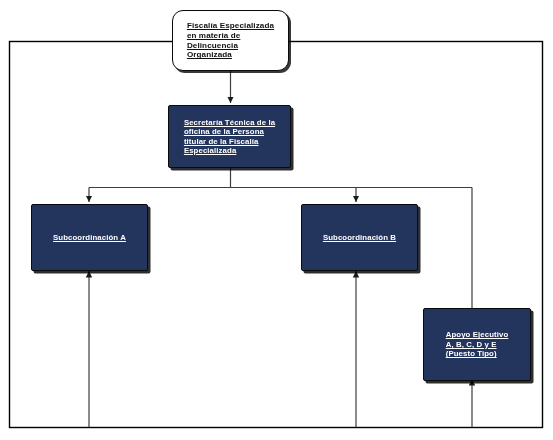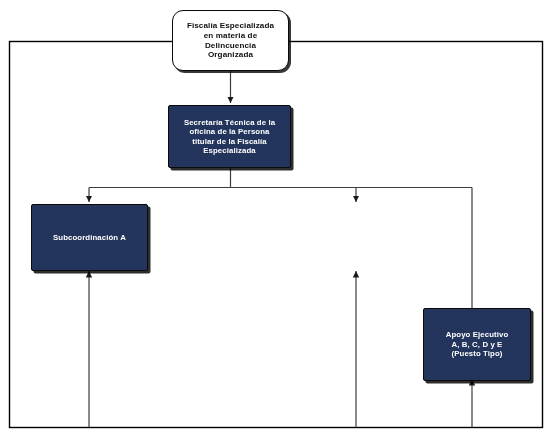--- a/index.html
+++ b/index.html
@@ -25,23 +25,23 @@
     top: 0;
     width: 553px;
     height: 440px;
   }
   .node {
     position: absolute;
     box-sizing: border-box;
     display: flex;
     align-items: center;
     justify-content: center;
-    text-align: center;
     line-height: 1.22;
     letter-spacing: 0.1px;
+    text-decoration: underline;
   }
   .node-root {
     background: #ffffff;
     border: 1.6px solid #0a0a0a;
     border-radius: 11px;
     color: #101010;
     font-size: 8.1px;
     font-weight: 700;
     box-shadow: 2px 2px 0 rgba(0,0,0,0.78);
   }
@@ -108,20 +108,23 @@
     <span class="node-label">Secretaría  Técnica de la
 oficina  de la Persona
 titular  de la Fiscalía
 Especializada</span>
   </div>
 
   <div class="node node-navy" style="left:31px; top:204px; width:117px; height:67px;">
     <span class="node-label">Subcoordinación  A</span>
   </div>
 
+  <div class="node node-navy" style="left:301px; top:204px; width:117px; height:67px;">
+    <span class="node-label">Subcoordinación  B</span>
+  </div>
 
   <div class="node node-navy" style="left:423px; top:308px; width:108px; height:73px;">
     <span class="node-label">Apoyo Ejecutivo
 A, B, C, D y E
 (Puesto Tipo)</span>
   </div>
 
 </div>
 
 </body></html>

